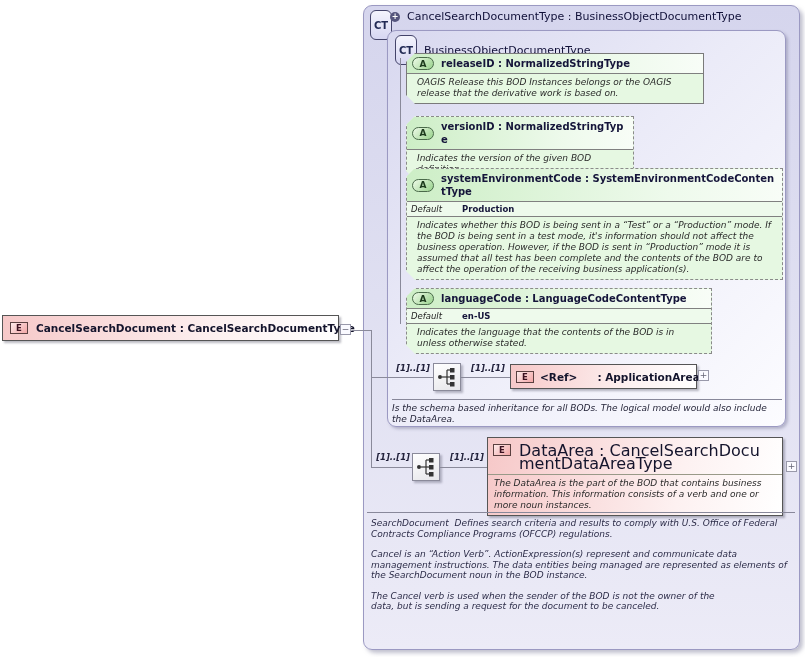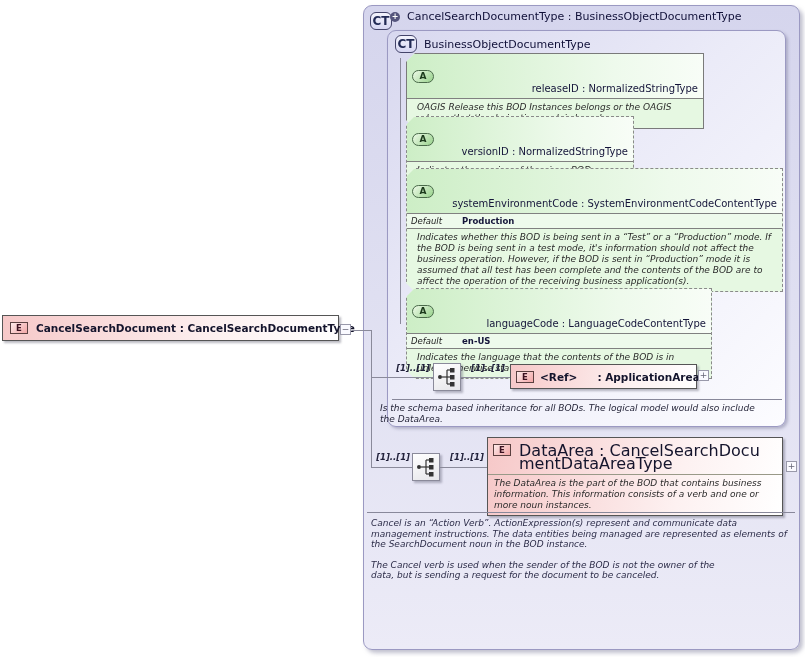--- a/index.html
+++ b/index.html
@@ -18,23 +18,23 @@
     position:absolute; left:387px; top:30px; width:399px; height:397px;
     border:1px solid #9b99c2; border-radius:9px;
     background:linear-gradient(135deg,#d8d8ef 0%, #ebebf8 45%, #fcfcff 100%);
     box-shadow:2px 2px 3px rgba(130,130,160,.5);
   }
   .inner-header { position:absolute; left:7px; top:4px; display:flex; align-items:center; gap:7px; }
   .hdr-title { font-size:11px; font-weight:normal; color:#101038; white-space:nowrap; }
 
   
   .ct-pill {
-    position:relative; display:inline-flex; width:22px; height:18px; border:1px solid #44446a;
+    position:relative; display:inline-flex; width:22px; height:30px; border:1px solid #44446a;
     border-radius:6px; background:linear-gradient(180deg,#f4f4fd,#d6d6f2);
-    font-size:12px; font-weight:bold; color:#222a55; align-items:center; justify-content:center;
+    font-size:10px; font-weight:bold; color:#222a55; align-items:center; justify-content:center;
   }
   .ct-plus-wrap { position:relative; width:30px; height:13px; }
   .ct-plus-circle {
     position:absolute; right:0; top:1.5px; width:10px; height:10px; border-radius:50%;
     background:#55557d; color:#fff; font-size:8px; font-weight:bold;
     display:flex; align-items:center; justify-content:center; line-height:1;
   }
   .a-icon {
     display:inline-flex; width:22px; height:13px; flex:0 0 22px; border:1px solid #4a6a4a; border-radius:7px;
     background:linear-gradient(135deg,#eefae8,#98d28c); font-size:9px; font-weight:bold;
@@ -64,22 +64,22 @@
     position:absolute; background:#e6f8e2;
     clip-path:polygon(9px 0, 100% 0, 100% 100%, 9px 100%, 0 calc(100% - 9px), 0 9px);
   }
   .attr-box.solid { border:1px solid #7a7a7a; }
   .attr-box.dashed { border:1px dashed #8a8a8a; }
   .attr-title {
     display:flex; align-items:center; gap:7px; padding:3px 5px 3px 5px;
     background:linear-gradient(90deg,#cdeec6 0%, #eefaec 70%, #f8fdf7 100%);
     border-bottom:1px solid #808080;
   }
-  .attr-title-text { flex:1; text-align:right; font-size:10px; font-weight:normal; color:#15153a;
-    word-break:break-all; line-height:13px;margin-top:25px; }
+  .attr-title-text { flex:1; text-align:left; font-size:10px; font-weight:bold; color:#15153a;
+    word-break:break-all; line-height:13px; }
   .attr-default { display:flex; align-items:center; padding:1px 4px; height:15px;
     border-bottom:1px solid #808080; background:#eefaec; }
   .attr-default-label { font-size:8.5px; font-style:italic; color:#222; }
   .attr-default-value { font-size:8.5px; font-weight:bold; color:#15153a; margin-left:20px; }
   .attr-anno { font-size:9px; font-style:italic; color:#2a2a2a; line-height:11px; padding:3px 6px 4px 10px; }
 
   
   .hline, .vline { position:absolute; background:#8a8a9a; }
   .hline { height:1px; } .vline { width:1px; }
   .seq-box {
@@ -196,21 +196,21 @@
   <div class="elem-box" style="left:510px; top:364px; width:187px; height:25px;">
     <div class="elem-row" style="height:23px; gap:6px; padding-left:5px;">
       <span class="e-icon">E</span>
       <span class="elem-title">&lt;Ref&gt;</span>
       <span class="elem-title" style="margin-left:14px;">: ApplicationArea</span>
     </div>
   </div>
   <div class="pm-box" style="left:698px; top:370px;">+</div>
 
   <div class="sep" style="left:392px; top:399px; width:390px;"></div>
-  <div class="free-anno" style="left:380px; top:403px; width:386px;">Is the schema based inheritance for all BODs. The logical model would also include the DataArea.</div>
+  <div class="free-anno" style="left:392px; top:403px; width:386px;">Is the schema based inheritance for all BODs. The logical model would also include the DataArea.</div>
 
   <div class="hline" style="left:371px; top:467px; width:41px;"></div>
   <div class="card-label" style="left:374px; top:452px; width:36px; text-align:right;">[1]..[1]</div>
   <div class="seq-box" style="left:412px; top:453px;">
     <svg width="22" height="22" viewBox="0 0 22 22">
       <circle cx="4" cy="11" r="2" fill="#333"></circle>
       <line x1="6" y1="11" x2="11" y2="11" stroke="#333" stroke-width="1.2"></line>
       <line x1="11" y1="4" x2="11" y2="18" stroke="#333" stroke-width="1.2"></line>
       <line x1="11" y1="4" x2="14" y2="4" stroke="#333" stroke-width="1.2"></line>
       <line x1="11" y1="11" x2="14" y2="11" stroke="#333" stroke-width="1.2"></line>
@@ -226,17 +226,18 @@
     <div style="display:flex; align-items:flex-start; gap:8px; padding:4px 5px 2px 5px;">
       <span class="e-icon" style="margin-top:2px;">E</span>
       <span class="elem-title-center">DataArea : CancelSearchDocumentDataAreaType</span>
     </div>
     <div class="elem-anno">The DataArea is the part of the BOD that contains business information. This information consists of a verb and one or more noun instances.</div>
   </div>
   <div class="pm-box" style="left:786px; top:461px;">+</div>
 
   <div class="sep" style="left:367px; top:512px; width:428px;"></div>
   <div class="docs">
+    <p>SearchDocument  Defines search criteria and results to comply with U.S. Office of Federal Contracts Compliance Programs (OFCCP) regulations.</p>
     <p>Cancel is an “Action Verb”. ActionExpression(s) represent and communicate data management instructions. The data entities being managed are represented as elements of the SearchDocument noun in the BOD instance.</p>
     <p class="narrow">The Cancel verb is used when the sender of the BOD is not the owner of the data, but is sending a request for the document to be canceled.</p>
   </div>
 
 </div>
 
 </body></html>

